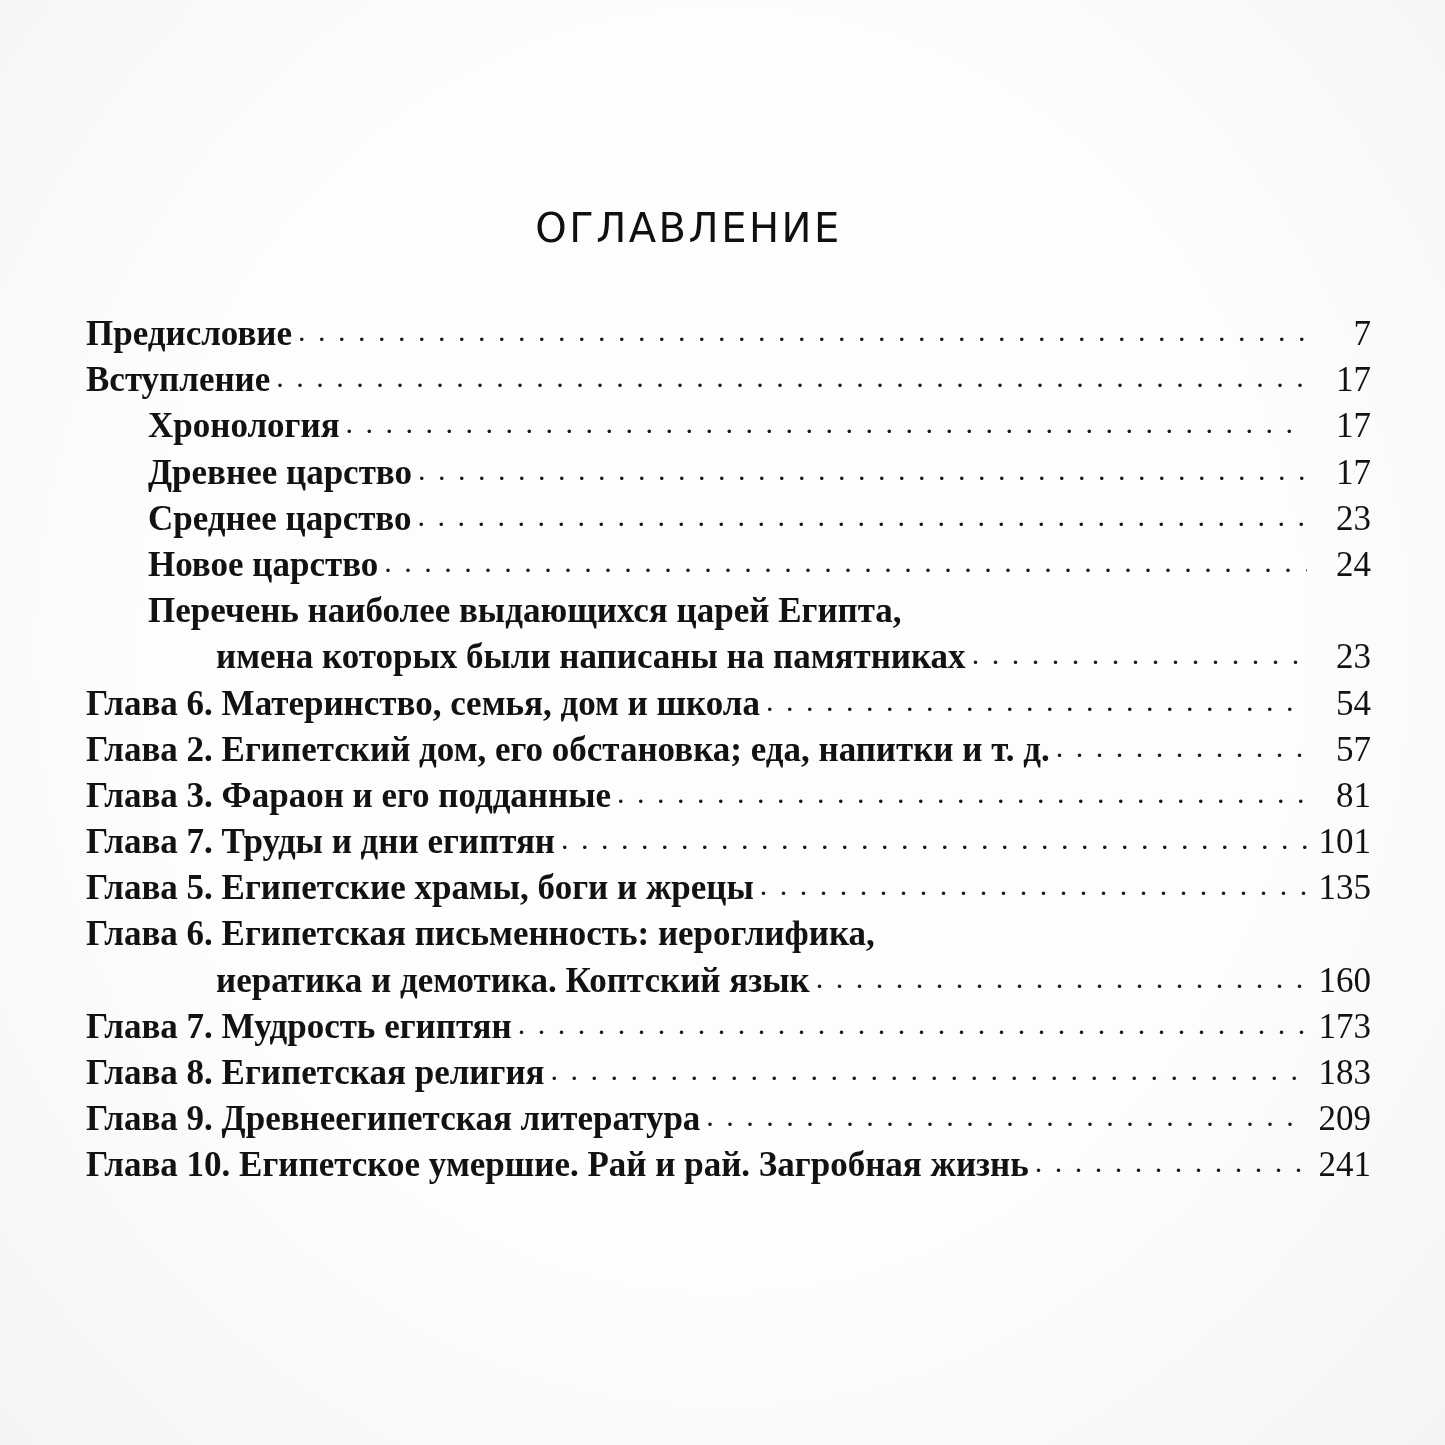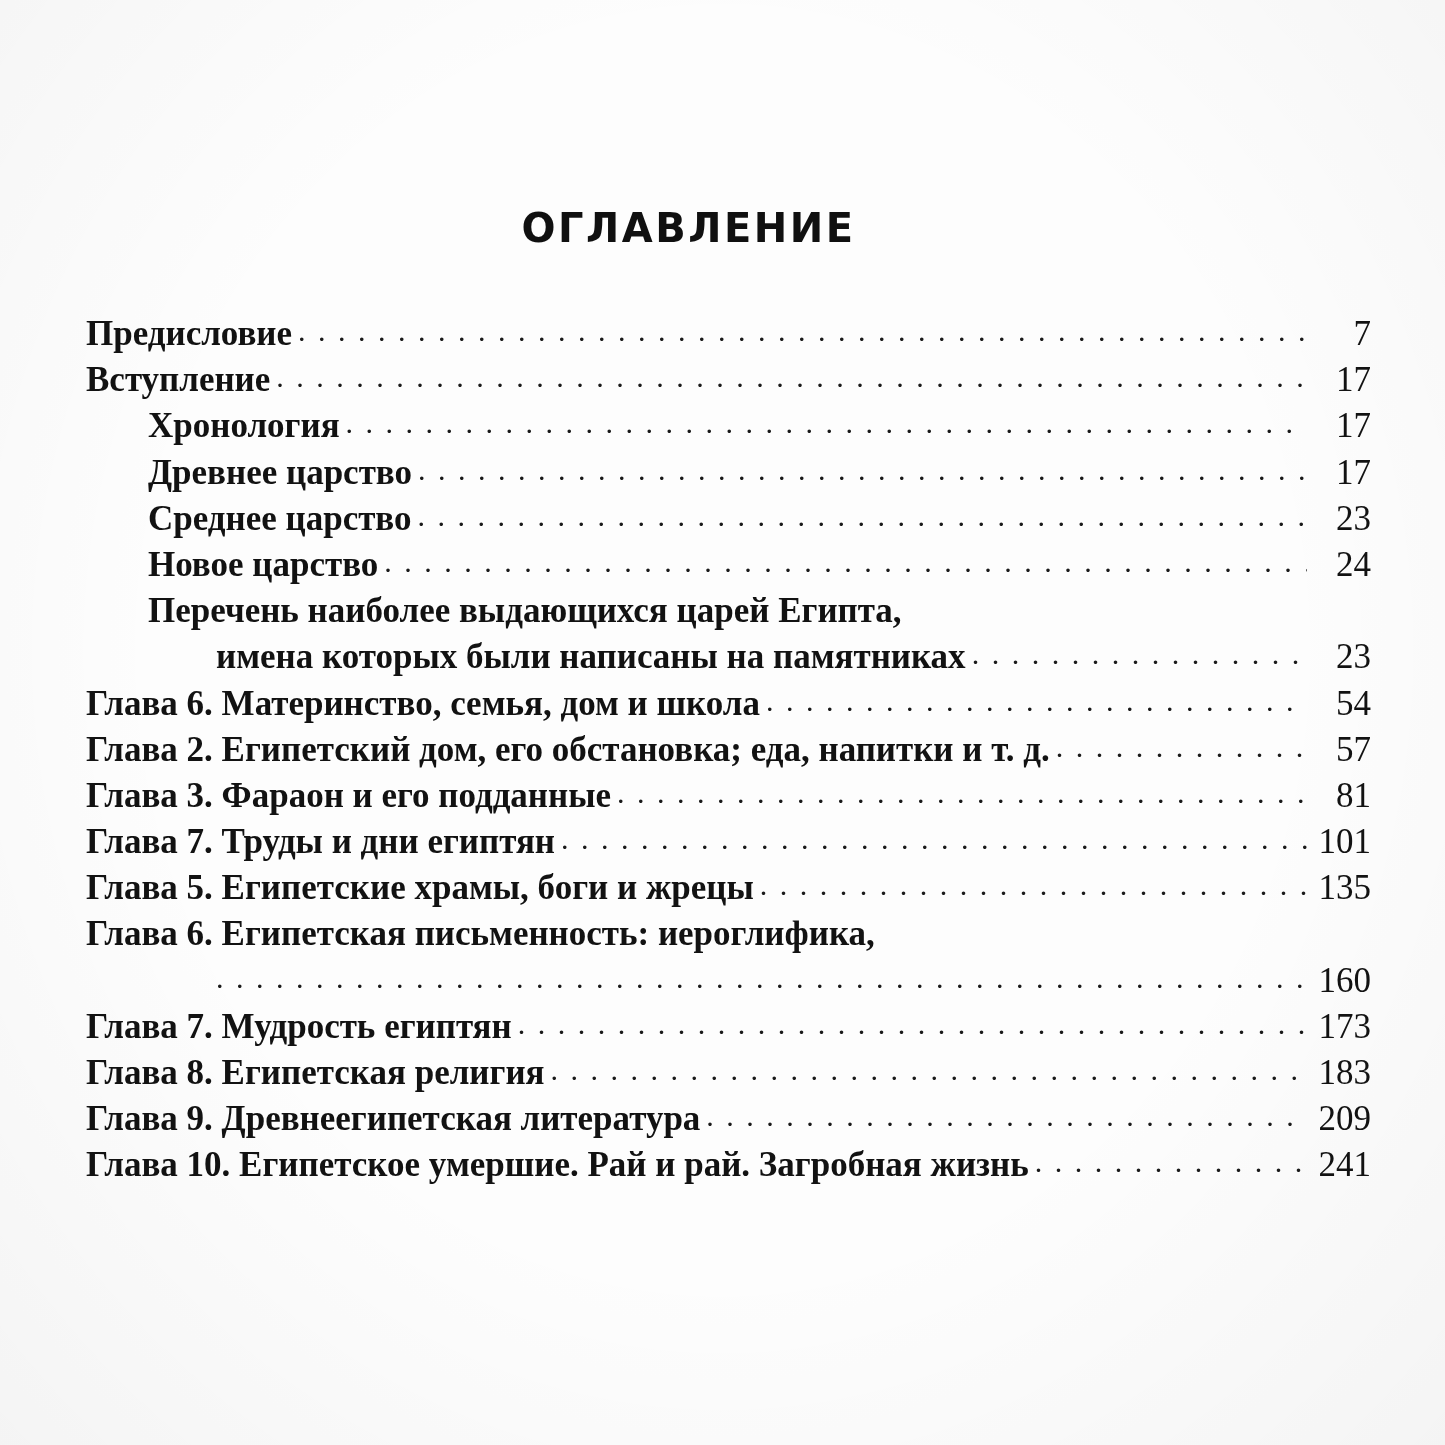--- a/index.html
+++ b/index.html
@@ -31,21 +31,21 @@
   }
   .sheet {
     position: absolute;
     left: 86px;
     top: 150px;
     width: 1285px;
   }
   .toc-title {
     text-align: center;
     font-family: "DejaVu Sans", sans-serif;
-    font-weight: bold;
+    font-weight: normal;
     font-size: 40px;
     letter-spacing: 2.5px;
     color: #101010;
     margin: 55px 0 0 0;
     padding-right: 80px;
   }
   .toc-list {
     margin-top: 60px;
   }
   .toc-row {
@@ -161,20 +161,21 @@
           <span class="label">Глава 5. Египетские храмы, боги и жрецы</span>
           <span class="leader">. . . . . . . . . . . . . . . . . . . . . . . . . . . . . . . . . . . . . . . . . . . . . . . . . . . . . . . . . . . . . . . . . . . . . . . . . . . . . . . . . . . . . . . . . . . . . . . . . . . . . . . . . . . . . . . . . . . . . . . </span>
           <span class="page-num">135</span>
         </div>
         <div class="toc-row lvl-0 no-leader no-num">
           <span class="label">Глава 6. Египетская письменность: иероглифика,</span>
           <span class="leader">. . . . . . . . . . . . . . . . . . . . . . . . . . . . . . . . . . . . . . . . . . . . . . . . . . . . . . . . . . . . . . . . . . . . . . . . . . . . . . . . . . . . . . . . . . . . . . . . . . . . . . . . . . . . . . . . . . . . . . . </span>
           <span class="page-num"></span>
         </div>
         <div class="toc-row lvl-2">
+          <span class="label">иератика и демотика. Коптский язык</span>
           <span class="leader">. . . . . . . . . . . . . . . . . . . . . . . . . . . . . . . . . . . . . . . . . . . . . . . . . . . . . . . . . . . . . . . . . . . . . . . . . . . . . . . . . . . . . . . . . . . . . . . . . . . . . . . . . . . . . . . . . . . . . . . </span>
           <span class="page-num">160</span>
         </div>
         <div class="toc-row lvl-0">
           <span class="label">Глава 7. Мудрость египтян</span>
           <span class="leader">. . . . . . . . . . . . . . . . . . . . . . . . . . . . . . . . . . . . . . . . . . . . . . . . . . . . . . . . . . . . . . . . . . . . . . . . . . . . . . . . . . . . . . . . . . . . . . . . . . . . . . . . . . . . . . . . . . . . . . . </span>
           <span class="page-num">173</span>
         </div>
         <div class="toc-row lvl-0">
           <span class="label">Глава 8. Египетская религия</span>

